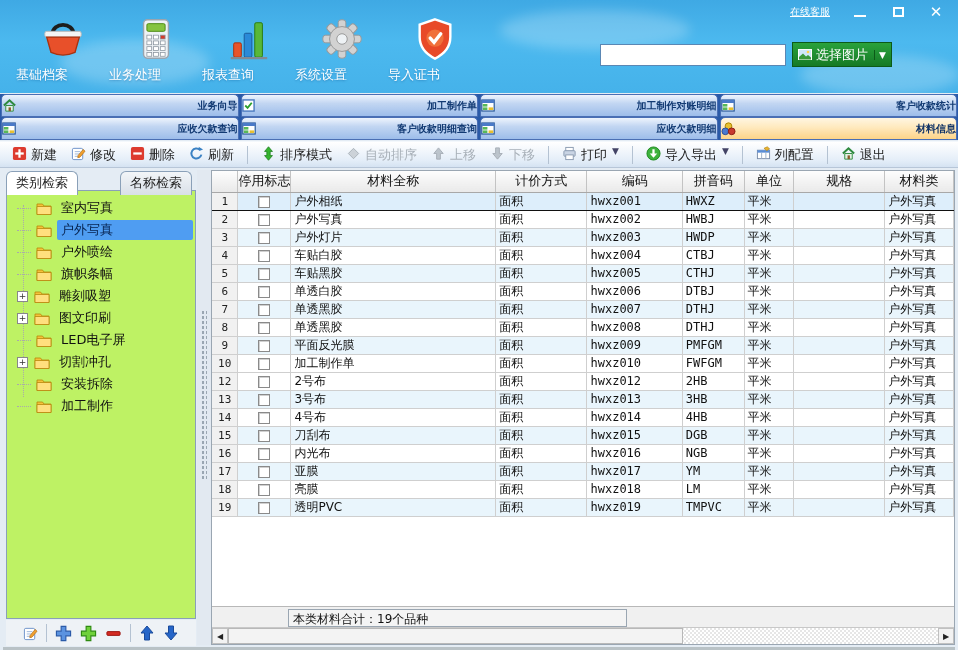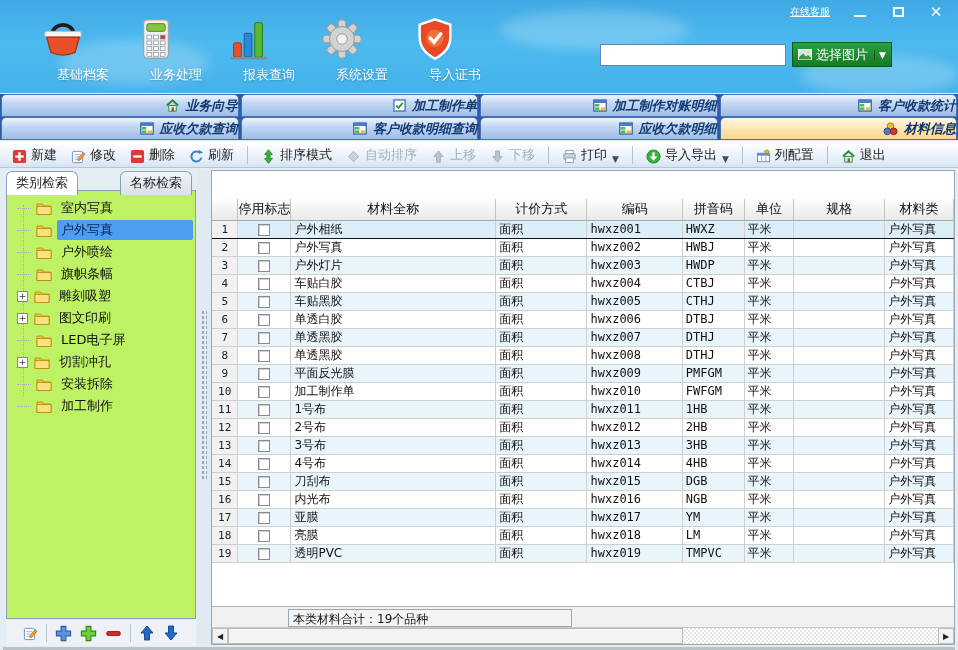--- a/index.html
+++ b/index.html
@@ -18,46 +18,46 @@
             background:linear-gradient(180deg,#3fa9e4 0%,#4cb9ef 45%,#45b2ea 100%); overflow:hidden; }
   .cloud { position:absolute; background:rgba(255,255,255,.22); border-radius:50%; filter:blur(6px); }
   .titlebar { position:absolute; top:5px; right:14px; display:flex; align-items:center; gap:22px; color:#fff; z-index:5; }
   .support { font-size:10px; cursor:pointer;text-decoration:underline; }
   .wbtn { width:16px; height:14px; display:flex; align-items:center; justify-content:center; cursor:pointer; color:#fff; }
   .min-glyph { width:12px; height:0; border-bottom:2px solid #fff; margin-top:8px; }
   .max-glyph { width:11px; height:10px; border:2px solid #fff; }
   .close-glyph { font-size:15px; font-weight:bold; line-height:1; }
 
   .navicons { position:absolute; left:16px; top:12px; display:flex; }
-  .nav-item { width:93px; text-align:right; cursor:pointer; }
+  .nav-item { width:93px; text-align:left; cursor:pointer; }
   .nav-item .big { height:50px; display:flex; align-items:flex-end; justify-content:center; }
   .nav-item .nlabel { margin-top:4px; color:#fff; font-size:13px; text-shadow:0 1px 2px rgba(0,60,120,.35); }
 
   .search-row { position:absolute; top:42px; right:66px; display:flex; align-items:center; gap:6px; z-index:5; }
   .search-input { width:186px; height:22px; border:1px solid #5a87b4; background:#fff; padding:0 4px; font-size:12px; }
   .pick-btn { height:25px; display:flex; align-items:center; gap:4px; padding:0 5px;
               background:linear-gradient(180deg,#2aa23c,#157a26); border:1px solid #0c5a18;
               color:#fff; font-size:13px; cursor:pointer; }
   .pick-btn .caret { border-left:1px solid #0c5a18; padding-left:4px; margin-left:2px; font-size:9px; }
 
   
   .tabrow { position:absolute; left:0; width:958px; height:23px; display:flex; background:#2a5aa8; }
   .tabrow1 { top:94px; } .tabrow2 { top:117px; }
-  .tab { flex:1 1 0; display:flex; align-items:center; justify-content:flex-end; gap:6px;
+  .tab { flex:1 1 0; display:flex; align-items:center; justify-content:space-between; gap:6px;
          background:linear-gradient(180deg,#eef4fd 0%,#c2d6f2 40%,#9dbdea 100%);
          border:1px solid #4a6fb4; border-radius:5px 5px 0 0; margin:0 1px; cursor:pointer;
-         color:#123a73; font-weight:bold; font-size:13px;font-style:italic; }
+         color:#123a73; font-weight:bold; font-size:10px; }
   .tab.active { background:linear-gradient(180deg,#fff6e2 0%,#ffe9bd 45%,#fdd488 100%); color:#113366; }
 
   
   .toolbar { position:absolute; left:0; top:141px; width:958px; height:27px;
              background:linear-gradient(180deg,#ffffff,#e3edf8 75%,#d5e3f2);
              border-top:1px solid #f4f8fc; border-bottom:1px solid #b7c6d8;
              display:flex; align-items:center; padding:0 6px; gap:2px; }
-  .tbtn { display:flex; align-items:flex-end; gap:4px; padding:2px 6px; cursor:pointer; color:#222;
+  .tbtn { display:flex; align-items:flex-start; gap:4px; padding:2px 6px; cursor:pointer; color:#222;
           font-size:13px; border-radius:3px; }
   .tbtn.disabled { color:#a8b0b8; cursor:default; }
   .tbtn .caret { font-size:9px; color:#446; margin-left:1px; }
   .tsep { width:1px; height:18px; background:#b4c2d2; margin:0 5px; }
   .icn { display:inline-flex; align-items:center; }
 
   
   .side-tabs { position:absolute; left:6px; top:171px; display:flex; z-index:4;gap:40px; }
   .side-tab { padding:2px 9px 3px; font-size:13px; border:1px solid #8aa0b8; border-bottom:none;
               border-radius:6px 6px 0 0; background:linear-gradient(180deg,#f2f5f8,#d9e0e8);
@@ -77,40 +77,40 @@
   .splitter .grip { position:absolute; left:4px; top:140px; width:6px; height:170px;
                     background-image:radial-gradient(#9aa6b2 1px, transparent 1.2px); background-size:4px 5px; }
   .side-btns { position:absolute; left:6px; top:620px; width:190px; height:26px;
                background:#eef2f6; display:flex; align-items:center; justify-content:center; gap:8px; }
   .sbtn { cursor:pointer; display:flex; align-items:center; }
   .ssep { width:1px; height:18px; background:#b4c2d2; }
 
   
   .grid-area { position:absolute; left:211px; top:170px; width:744px; height:475px;
                background:#fff; border:1px solid #9aa6b2; overflow:hidden; }
-  table.grid { border-collapse:collapse; table-layout:fixed;margin-top:28px; }
+  table.grid { border-collapse:collapse; table-layout:fixed; }
   .grid th { height:21px; background:linear-gradient(180deg,#fdfdfd,#e9e9e9); font-weight:normal;
              border-right:1px solid #c3c3c3; border-bottom:1px solid #a8a8a8; font-size:13px; color:#111;
              overflow:hidden; white-space:nowrap; }
   .grid td { height:18px; border-right:1px solid #cfcfcf; border-bottom:1px solid #cfcfcf;
              font-size:12px; padding:0 3px; overflow:hidden; white-space:nowrap; color:#111; }
   .grid td.rownum { background:#f1f1f1; text-align:center; color:#222; font-family:"DejaVu Sans Mono",monospace; font-size:11px; }
   .grid tr.odd td:not(.rownum) { background:#e9f5fc; }
   .grid tr.even td:not(.rownum) { background:#fff; }
   .grid td.mono { font-family:"DejaVu Sans Mono","Liberation Mono",monospace; font-size:12px; }
   .grid td.cbcell { text-align:center; }
   .cb { display:inline-block; width:12px; height:12px; background:#fff; border:1px solid #8a8a8a;
         box-shadow:inset 1px 1px 0 #d0d0d0; vertical-align:middle; cursor:pointer; }
   .grid tr.sel td { border-top:1px solid #111; border-bottom:1px solid #111; }
   .grid tr.sel td:not(.rownum) { background:#ddeefb; }
   .grid tr.sel td.cbcell { border-left:1px solid #111; }
 
   .grid-footer { position:absolute; left:0; right:0; top:435px; height:22px; background:#f0f0f0;
                  border-top:1px solid #b8b8b8; }
-  .sum-box { position:absolute; left:76px; top:2px; width:284px; height:18px; background:#f4f4f4;
+  .sum-box { position:absolute; left:76px; top:2px; width:339px; height:18px; background:#f4f4f4;
              border:1px solid #9aa6b2; font-size:12px; color:#111; padding:1px 4px; }
   .hscroll { position:absolute; left:0; right:0; bottom:0; height:17px; background:#f0f0f0; border-top:1px solid #c8c8c8; }
   .hs-btn { position:absolute; top:0; width:16px; height:16px; background:#f2f2f2; border:1px solid #c0c0c0;
             display:flex; align-items:center; justify-content:center; font-size:8px; color:#222; cursor:pointer; }
   .hs-left { left:0; } .hs-right { right:0; }
   .hs-track { position:absolute; left:16px; right:16px; top:0; height:16px;
               background:repeating-conic-gradient(#e6e6e6 0% 25%, #ffffff 0% 50%); background-size:4px 4px; }
   .hs-thumb { position:absolute; left:16px; top:0; width:455px; height:16px; background:#f3f3f3;
               border:1px solid #b8b8b8; cursor:grab; }
 </style>
@@ -737,31 +737,20 @@
           <td class="rownum">10</td>
           <td class="cbcell"><span class="cb"></span></td>
           <td>加工制作单</td>
           <td>面积</td>
           <td class="mono">hwxz010</td>
           <td class="mono">FWFGM</td>
           <td>平米</td>
           <td></td>
           <td>户外写真</td>
         </tr>
-        <tr class="odd">
-          <td class="rownum">11</td>
-          <td class="cbcell"><span class="cb"></span></td>
-          <td>1号布</td>
-          <td>面积</td>
-          <td class="mono">hwxz011</td>
-          <td class="mono">1HB</td>
-          <td>平米</td>
-          <td></td>
-          <td>户外写真</td>
-        </tr>
         <tr class="even">
           <td class="rownum">12</td>
           <td class="cbcell"><span class="cb"></span></td>
           <td>2号布</td>
           <td>面积</td>
           <td class="mono">hwxz012</td>
           <td class="mono">2HB</td>
           <td>平米</td>
           <td></td>
           <td>户外写真</td>

